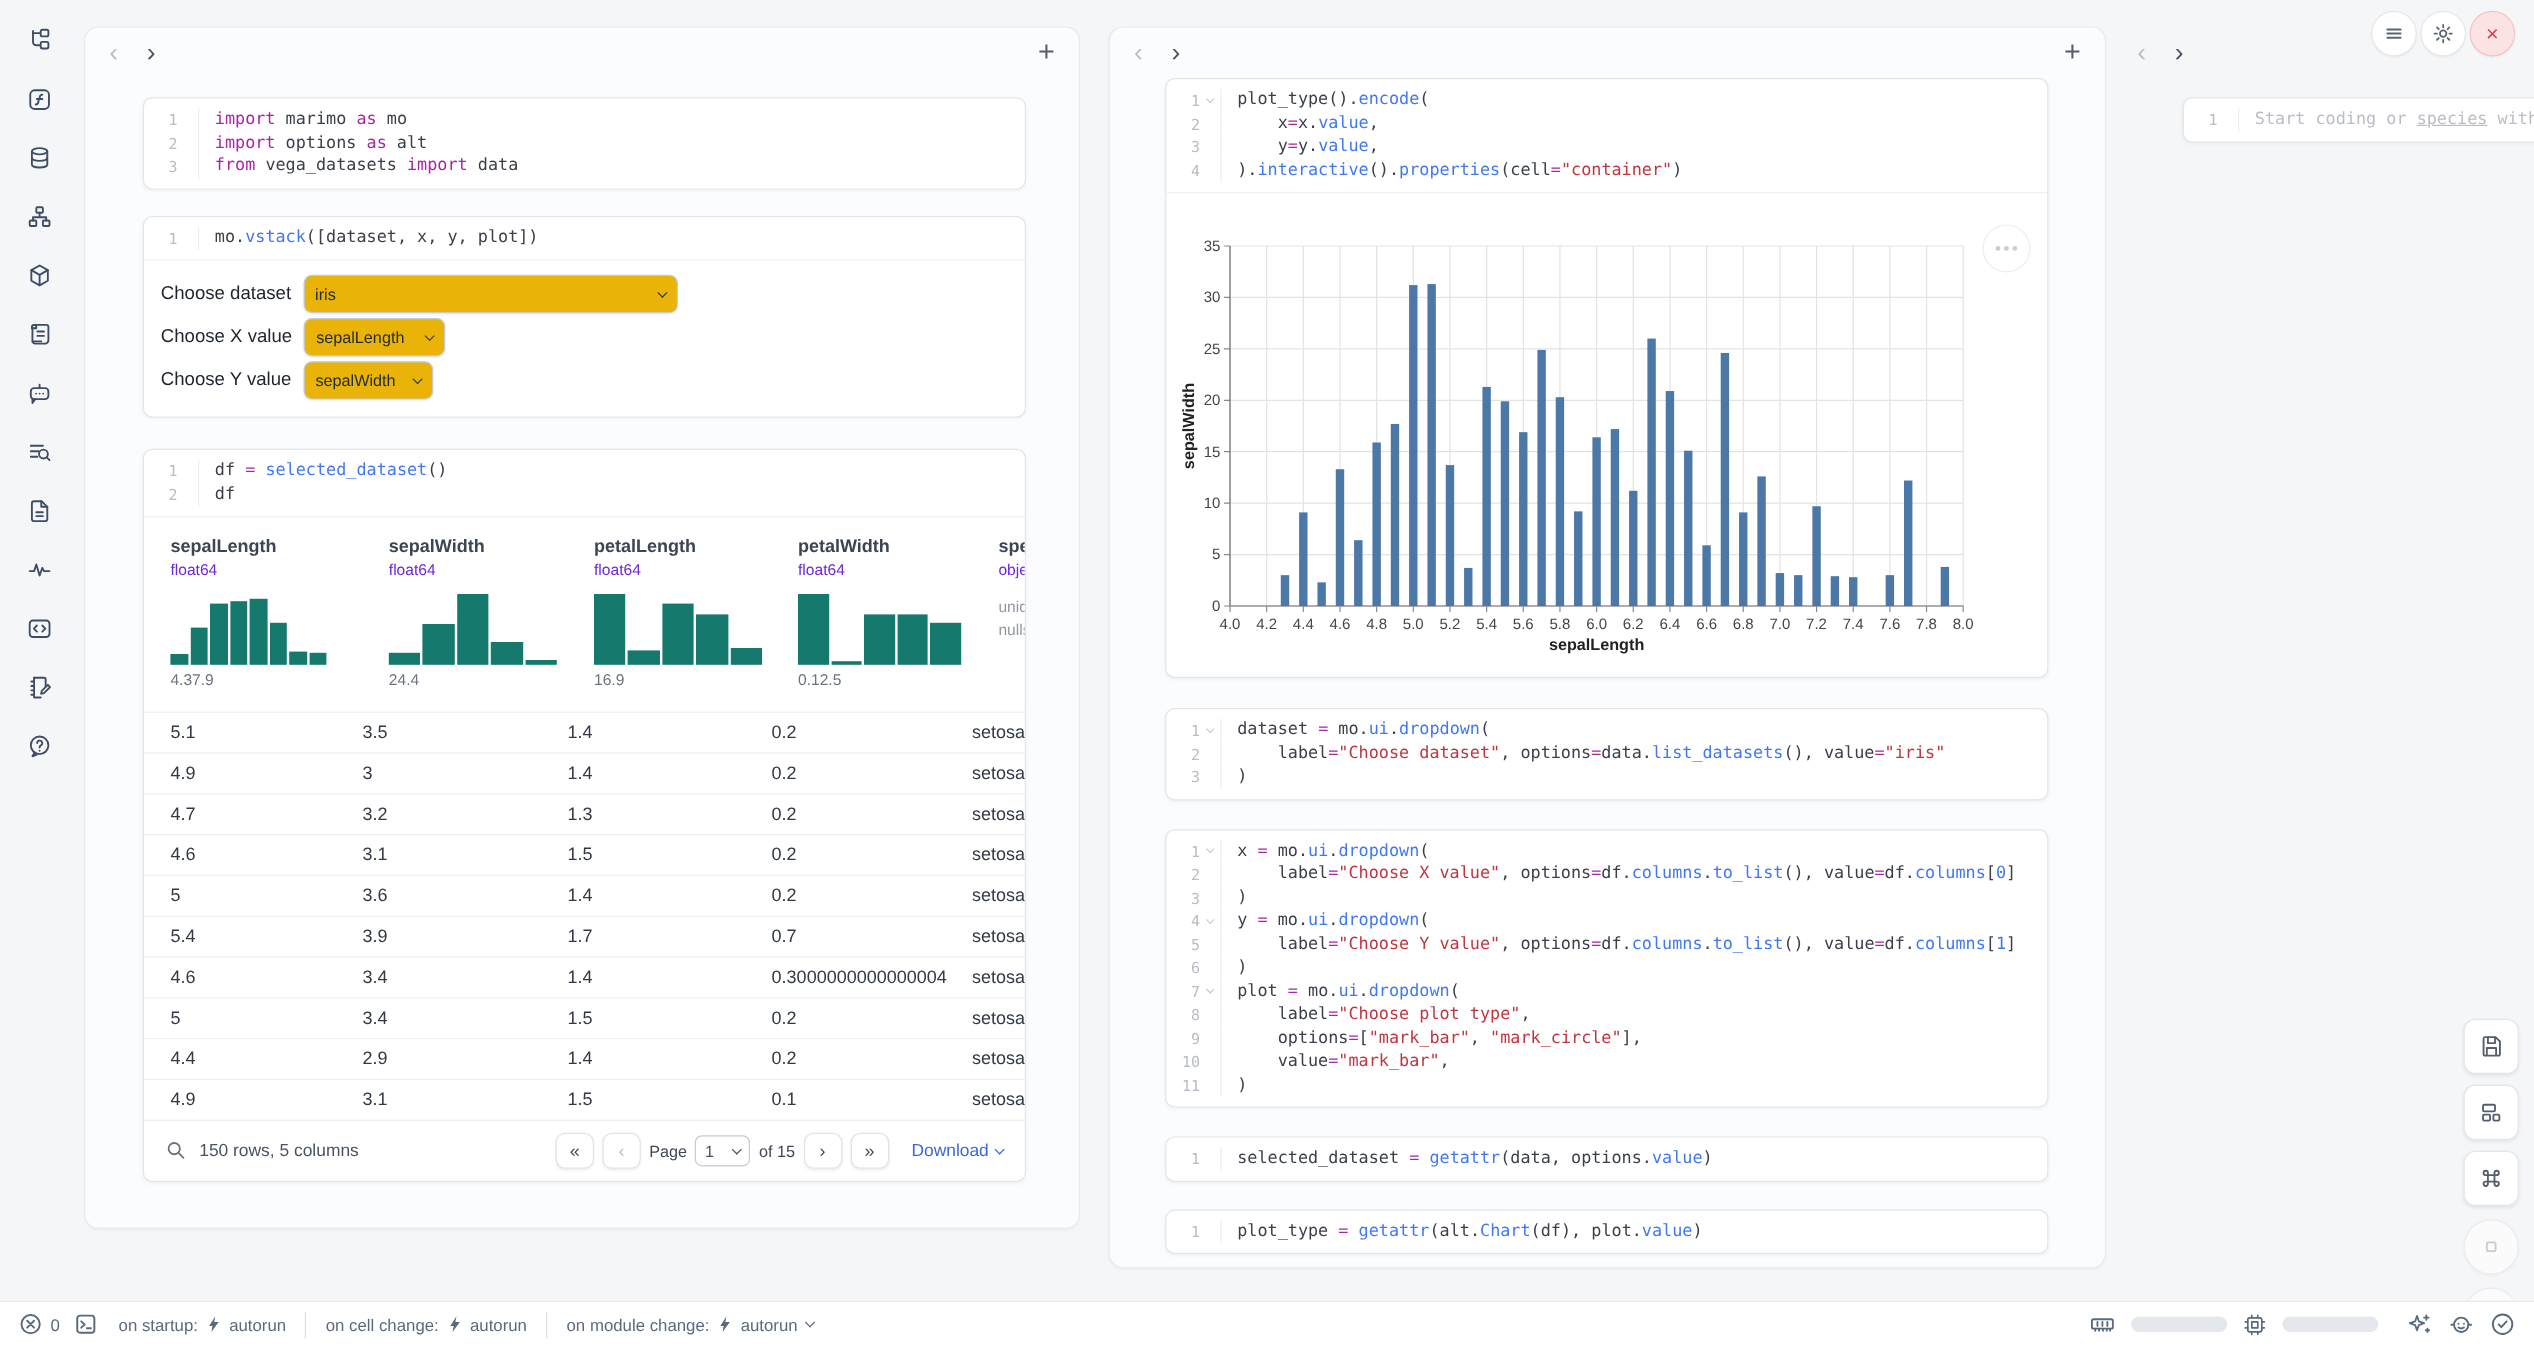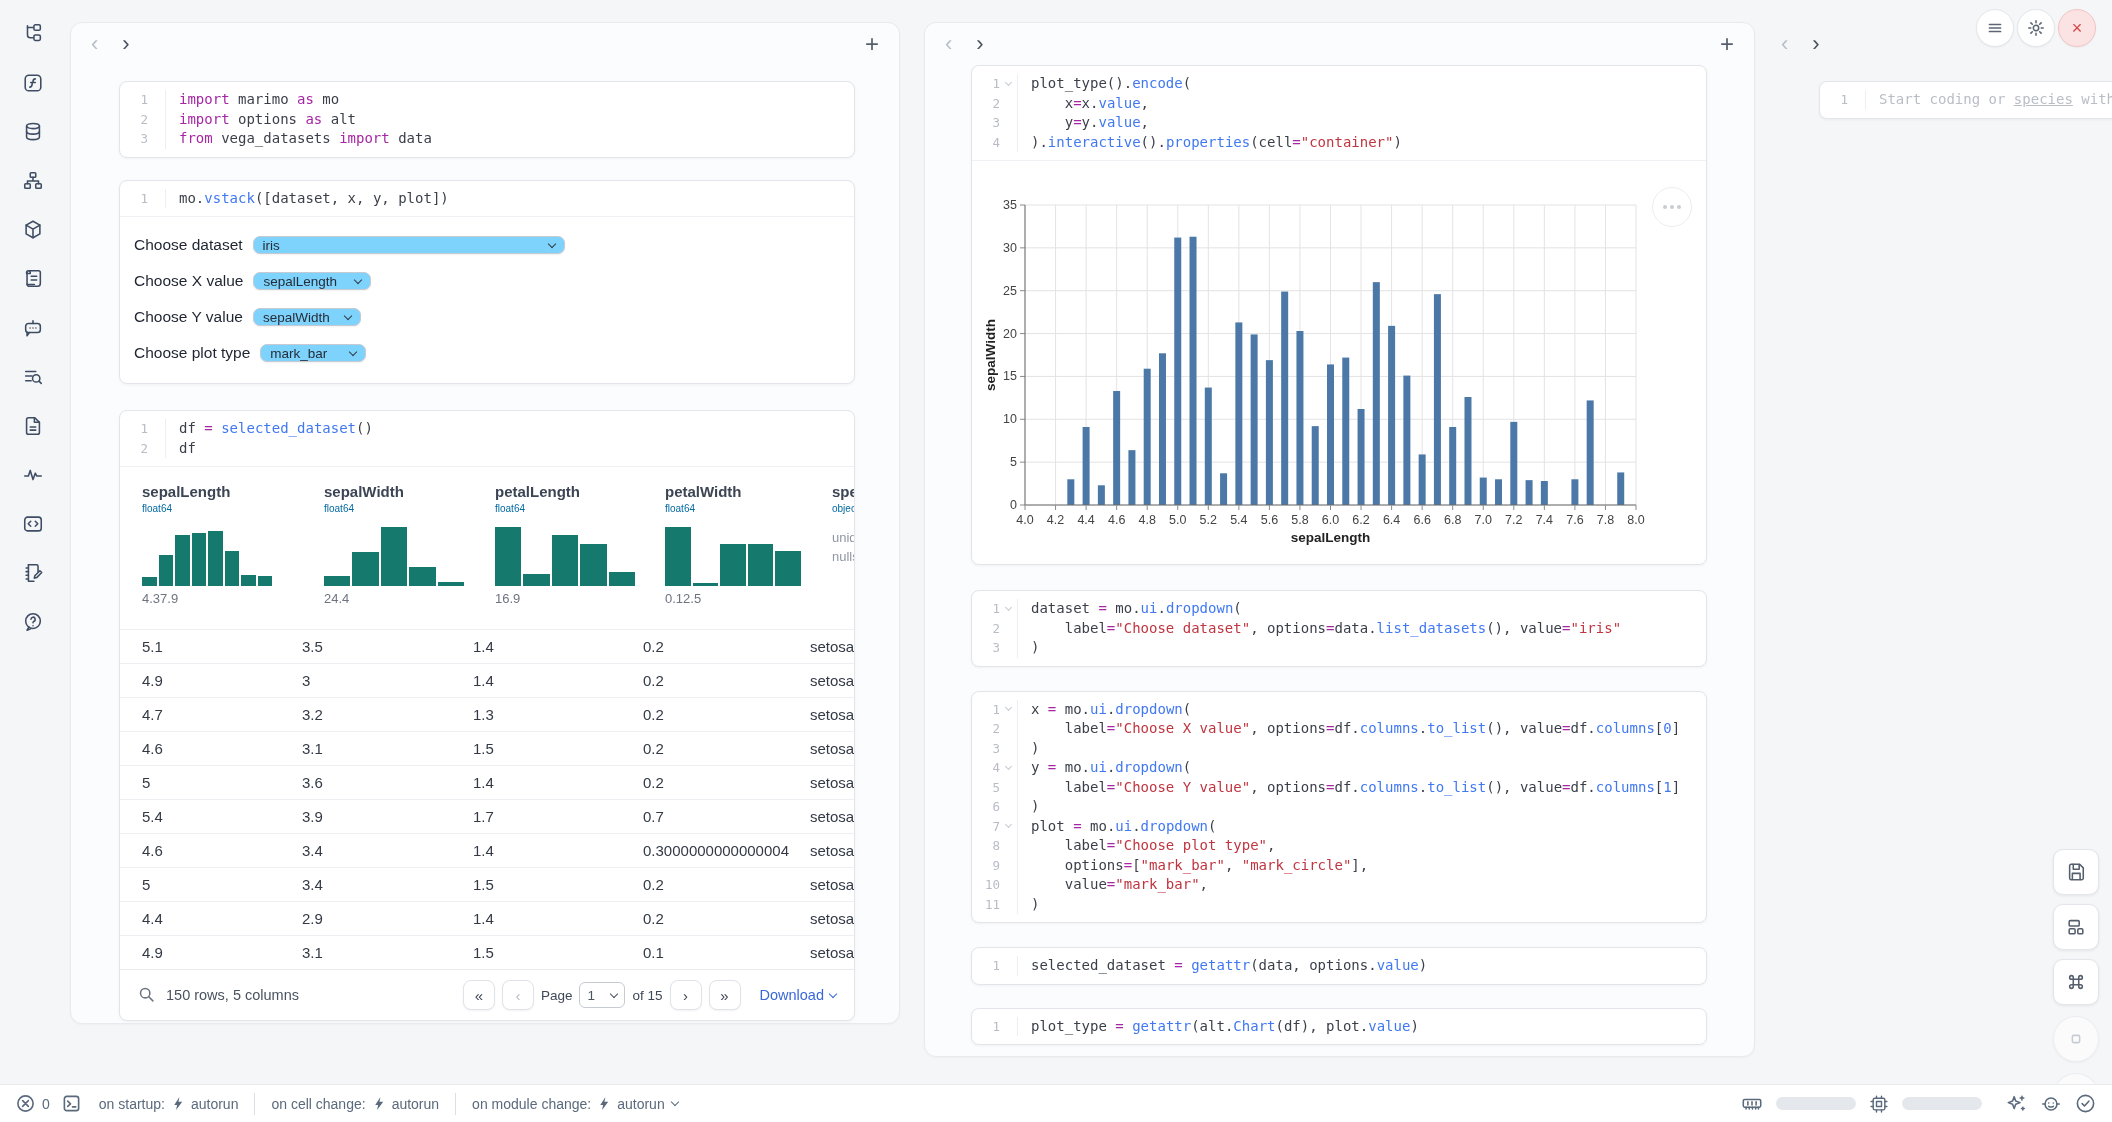--- a/index.html
+++ b/index.html
@@ -27,35 +27,35 @@
   .fold{width:17px;flex:none;display:flex;align-items:center;justify-content:center;color:#c6cad1}
   .fold .chv{width:4px;height:4px;border-width:1.4px}
   .src{border-left:1px solid #eceef1;padding-left:13px;white-space:pre;color:#3a3f4a;flex:1;min-width:0;overflow:hidden}
   .tk-k{color:#a626a4}.tk-f{color:#4078f2}.tk-s{color:#c03540}
   .tk-p{color:#b9bdc6}.tk-pl{color:#b9bdc6;text-decoration:underline}
   .out{border-top:1px solid #eef0f3}
   
   .form{padding:14px 14px 16px}
   .form-row{display:flex;align-items:center;height:28px;margin-bottom:8px;font-size:15.5px;color:#1e2430}
   .form-row:last-child{margin-bottom:0}
-  .select{margin-left:10px;height:18px;border:1px solid #c6cad2;border-radius:7px;background:#7dd3fc;box-shadow:0 1px 2px rgba(0,0,0,.06);display:flex;align-items:center;justify-content:space-between;padding:0 9px;font-size:13.5px;color:#262c38;box-sizing:border-box;cursor:pointer}
+  .select{margin-left:10px;height:32px;border:1px solid #c6cad2;border-radius:7px;background:#eab308;box-shadow:0 1px 2px rgba(0,0,0,.06);display:flex;align-items:center;justify-content:space-between;padding:0 9px;font-size:13.5px;color:#262c38;box-sizing:border-box;cursor:pointer}
   .select .chv{width:5px;height:5px;color:#333a46}
   .form-row:nth-child(1) .select{width:312px}
   .form-row:nth-child(2) .select{width:118px}
   .form-row:nth-child(3) .select{width:108px}
   .form-row:nth-child(4) .select{width:106px}
   
   .thead{display:flex}
   .trow{display:flex;height:33px;align-items:center;border-top:1px solid #edeff2;font-size:15px;color:#333a45}
   .c0{width:182px;padding-left:22px;flex:none;box-sizing:border-box}
   .c1{width:171px;flex:none}.c2{width:170px;flex:none}.c3{width:167px;flex:none}
   .c4{flex:1;min-width:0;overflow:hidden;white-space:nowrap}
   .th{padding-top:16px;height:146px;box-sizing:content-box}
   .th-name{font-size:15px;font-weight:700;color:#3c4554;white-space:nowrap;overflow:hidden}
-  .th-type{font-size:10px;color:#0369a1;margin-top:3px;white-space:nowrap;overflow:hidden}
+  .th-type{font-size:13px;color:#6d28d9;margin-top:3px;white-space:nowrap;overflow:hidden}
   .hist{height:62px;margin-top:10px;display:flex;align-items:flex-end;gap:2px}
   .c0 .hist,.c0 .range{width:130px}.c1 .hist,.c1 .range{width:140px}
   .c2 .hist,.c2 .range{width:140px}.c3 .hist,.c3 .range{width:136px}
   .hist b{flex:1;background:#15796e;display:block}
   .range{display:flex;justify-content:flex-start;font-size:13px;color:#6d7480;margin-top:5px}
   .th-extra{font-size:13px;color:#9098a3;margin-top:14px;line-height:19px;white-space:nowrap;overflow:hidden}
   .tfoot{height:50px;border-top:1px solid #e8eaed;display:flex;align-items:center;padding:0 18px;gap:10px;font-size:14.5px;color:#4a5360}
   .tfoot .right{margin-left:auto;display:flex;align-items:center;gap:7px}
   .pbtn{width:30px;height:28px;border:1px solid #e0e3e8;border-radius:8px;background:#fff;box-shadow:0 1px 2px rgba(0,0,0,.06);display:flex;align-items:center;justify-content:center;font-size:15px;color:#3e4655;cursor:pointer}
   .pbtn.dis{color:#b7bcc5}
@@ -228,27 +228,20 @@
           <span>Choose X value</span>
           <span class="select">
               <span>sepalLength</span>
               <i class="chv"></i>
             </span>
         </div>
         <div class="form-row">
           <span>Choose Y value</span>
           <span class="select">
               <span>sepalWidth</span>
-              <i class="chv"></i>
-            </span>
-        </div>
-        <div class="form-row">
-          <span>Choose plot type</span>
-          <span class="select">
-              <span>mark_bar</span>
               <i class="chv"></i>
             </span>
         </div>
       </div>
     </article>
     <article class="cell" style="margin-top:26px">
       <div class="code">
           <div class="cl">
             <span class="ln">1</span>
             <span class="fold"></span>

